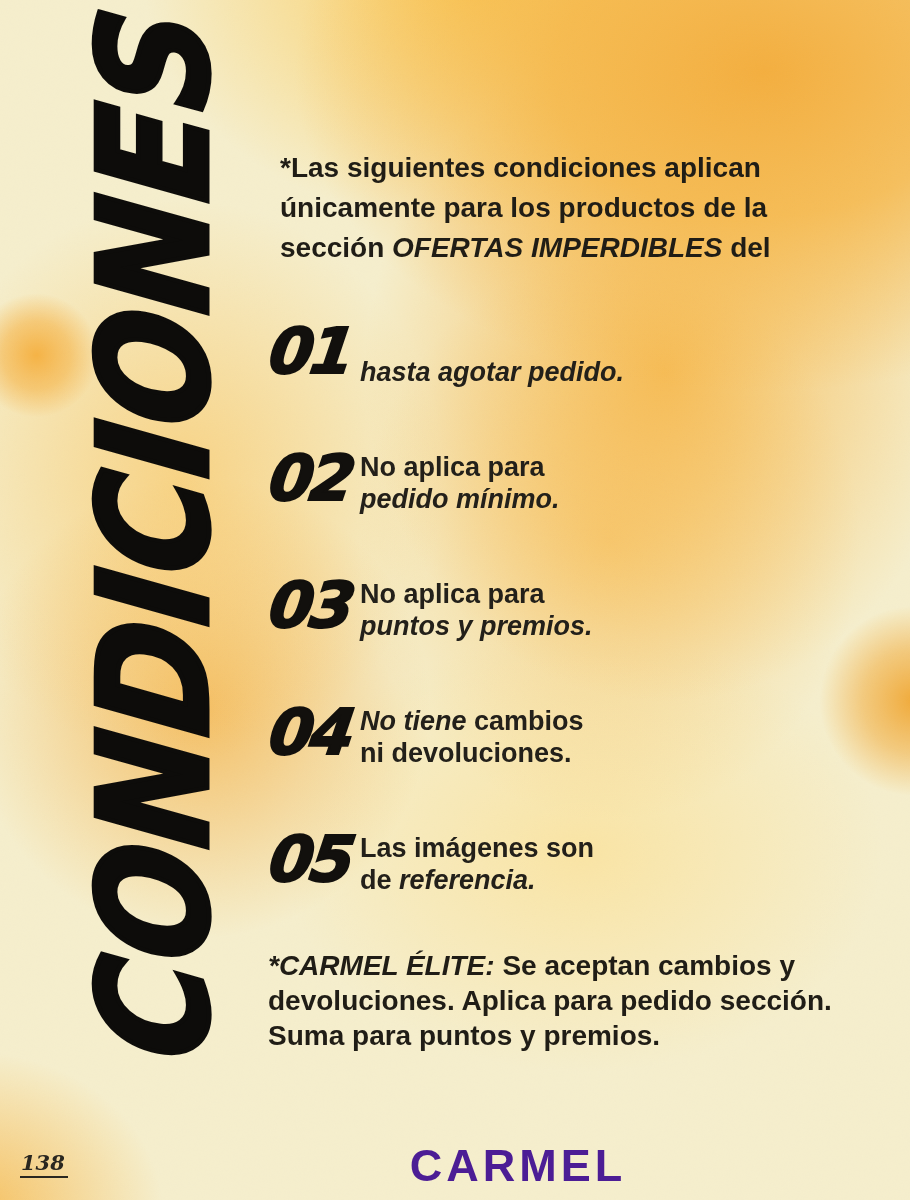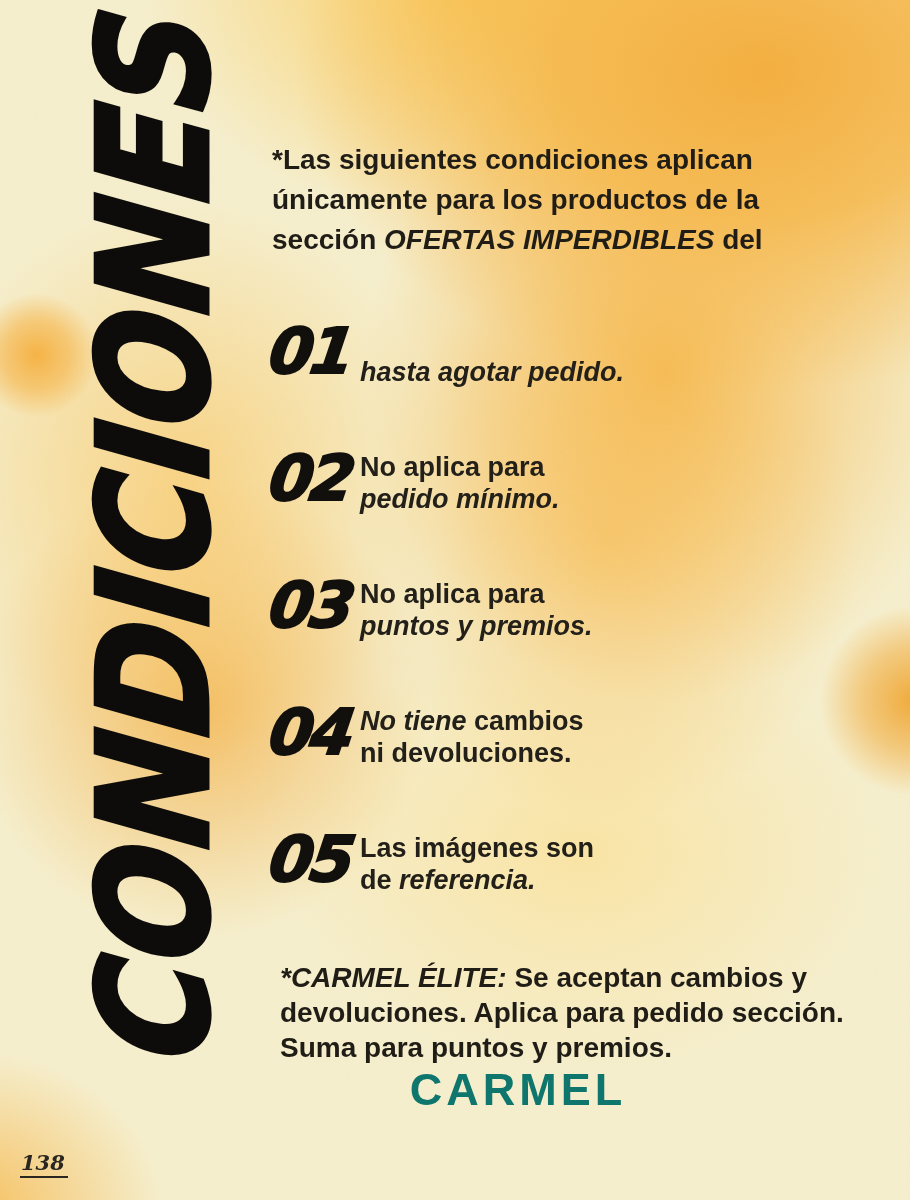--- a/index.html
+++ b/index.html
@@ -41,21 +41,21 @@
     font-family:"DejaVu Sans","Liberation Sans",sans-serif;
     font-weight:bold;font-style:italic;
     font-size:152px;line-height:124px;
     color:#0d0c0a;-webkit-text-stroke:5px #0d0c0a;
     transform:scaleX(0.88) skewX(-7deg);
     transform-origin:left bottom;
   }
 
   
   .intro{
-    position:absolute;left:268px;top:136px;width:520px;margin:4px;
+    position:absolute;left:268px;top:136px;width:520px;margin:12px;
     font-size:28px;line-height:40px;color:#201d16;white-space:nowrap;
   }
   .seg-r{font-weight:bold;font-style:normal;}
   .seg-b{font-weight:bold;}
   .seg-bi{font-weight:bold;font-style:italic;text-align:center;}
 
   .items{position:absolute;left:270px;top:322px;}
   .item{display:flex;align-items:flex-start;margin-bottom:61px;}
   .item-number{
     display:inline-block;width:90px;flex:0 0 90px;
@@ -64,30 +64,30 @@
     font-size:63px;line-height:60px;letter-spacing:-3px;
     color:#12100d;-webkit-text-stroke:2.2px #12100d;
     transform:skewX(-8deg);
   }
   .item-text{
     font-size:27px;line-height:32px;color:#23201a;
     padding-top:2px;white-space:nowrap;
   }
 
   .footnote{
-    position:absolute;left:268px;top:948px;width:540px;margin:12px;
+    position:absolute;left:268px;top:948px;width:540px;margin:0;
     font-size:28px;line-height:35px;color:#201d16;white-space:nowrap;
   }
 
   .logo{
-    position:absolute;left:268px;top:1064px;width:500px;
+    position:absolute;left:268px;top:1140px;width:500px;
     text-align:center;
     font-family:"Liberation Sans",sans-serif;
     font-weight:bold;font-size:45px;letter-spacing:4px;
-    color:#0f766e;
+    color:#4c1d95;
   }
 
   .page-number{
     position:absolute;left:20px;top:1150px;
     font-family:"DejaVu Serif","Liberation Serif",serif;
     font-style:italic;font-weight:bold;font-size:21px;color:#2a2720;
     border-bottom:2px solid #2a2720;padding:0 3px 1px 1px;
   }
 </style>
 </head>

